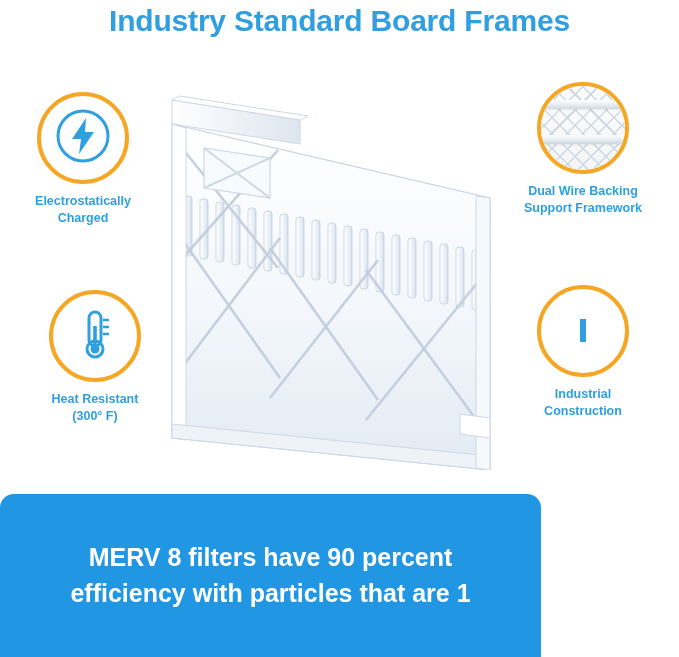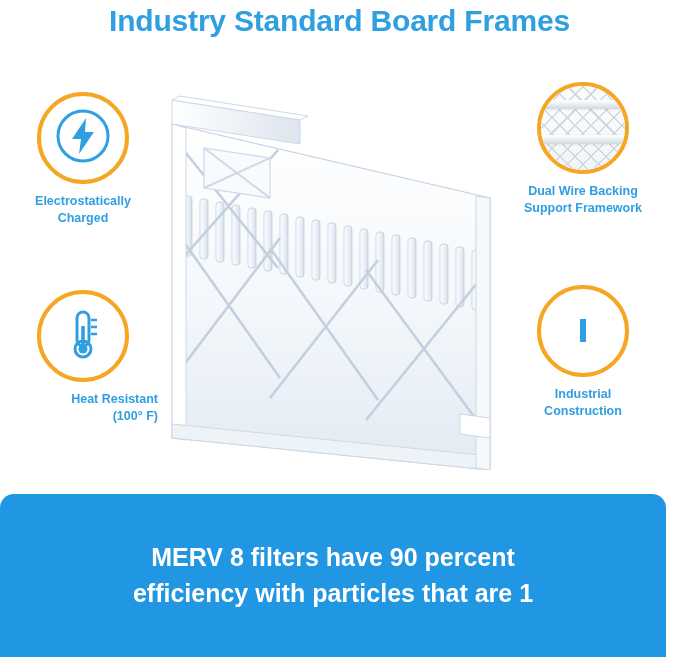--- a/index.html
+++ b/index.html
@@ -57,21 +57,21 @@
   }
   .feature-label {
     margin-top: 9px;
     font-size: 12.5px;
     font-weight: bold;
     color: #2f9fe0;
     line-height: 1.38;
   }
 
   .f-left1 { top: 92px; left: 8px; }
-  .f-left2 { top: 290px; left: 8px; text-align: right; }
+  .f-left2 { top: 290px; left: 20px; }
   .f-right1 { top: 82px; left: 508px; }
   .f-right2 { top: 285px; left: 508px; }
 
   
   .mesh {
     position: absolute;
     inset: 0;
     background:
       repeating-linear-gradient(45deg, rgba(205,215,225,0.95) 0 1.5px, rgba(255,255,255,0) 1.5px 11px),
       repeating-linear-gradient(-45deg, rgba(205,215,225,0.95) 0 1.5px, rgba(255,255,255,0) 1.5px 11px),
@@ -115,21 +115,21 @@
     top: 78px;
     width: 352px;
     height: 392px;
   }
 
   
   .banner {
     position: absolute;
     left: 0;
     bottom: 0;
-    width: 666px;
+    width: 541px;
     height: 163px;
     background: #2196e3;
     border-radius: 14px 14px 0 0;
     display: flex;
     align-items: center;
     justify-content: center;
   }
   .banner-text {
     color: #ffffff;
     font-size: 25px;
@@ -171,21 +171,21 @@
           <circle cx="30" cy="45" r="4.5" fill="#2f9fe0"></circle>
           <rect x="28.2" y="22" width="3.6" height="20" fill="#2f9fe0"></rect>
           <line x1="38" y1="16" x2="44" y2="16" stroke="#2f9fe0" stroke-width="2.4"></line>
           <line x1="38" y1="23" x2="44" y2="23" stroke="#2f9fe0" stroke-width="2.4"></line>
           <line x1="38" y1="30" x2="44" y2="30" stroke="#2f9fe0" stroke-width="2.4"></line>
         </svg>
       </span>
     </div>
     <div class="feature-label">
       <span class="banner-line">Heat Resistant</span>
-      <span class="banner-line">(100° F)</span>
+      <span class="banner-line">(300° F)</span>
     </div>
   </div>
 
   <div class="feature f-right2">
     <div class="circle">
       <span>
         <span class="ind-box"></span>
       </span>
     </div>
     <div class="feature-label">

